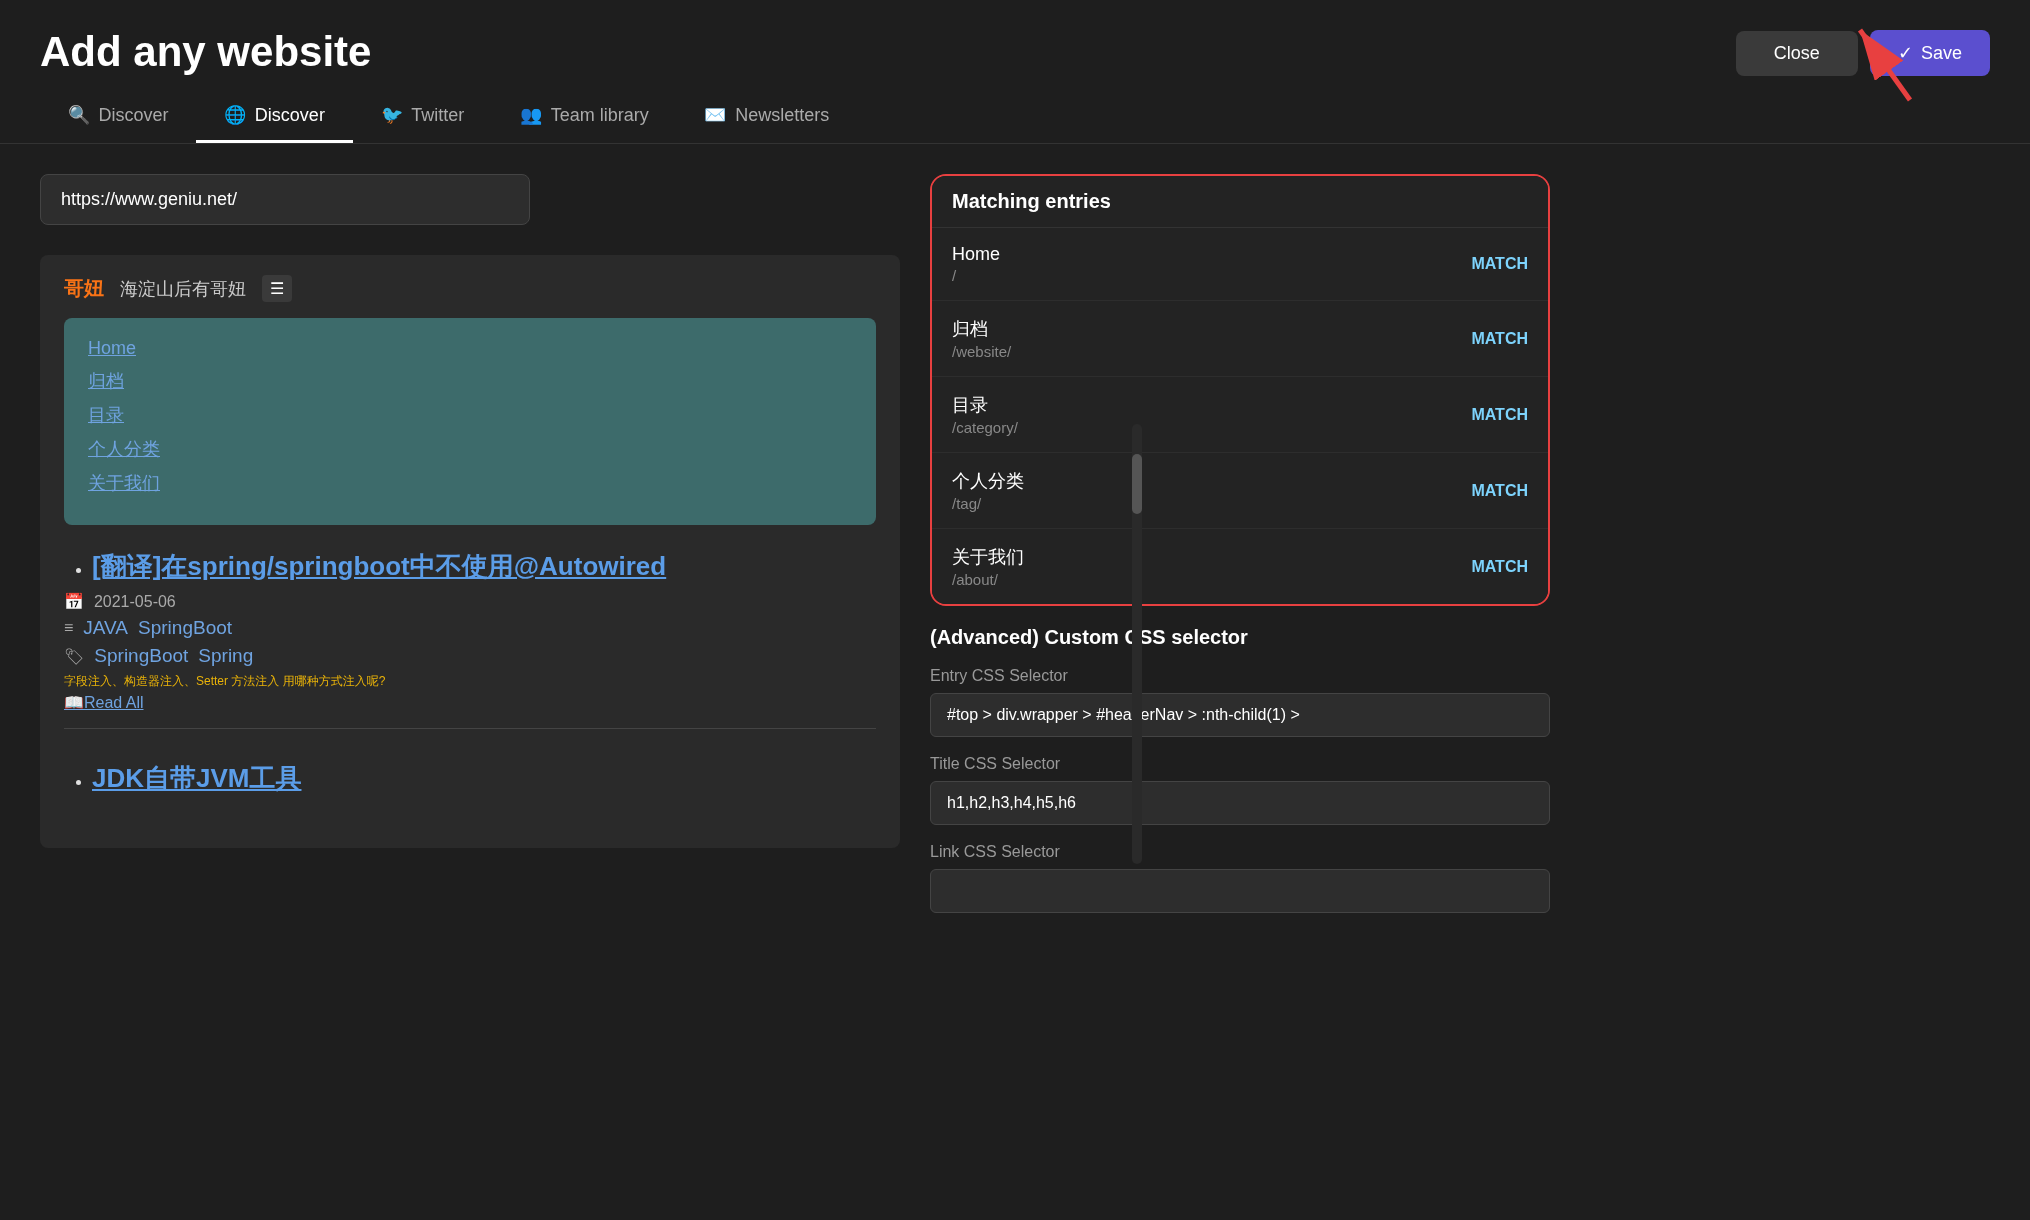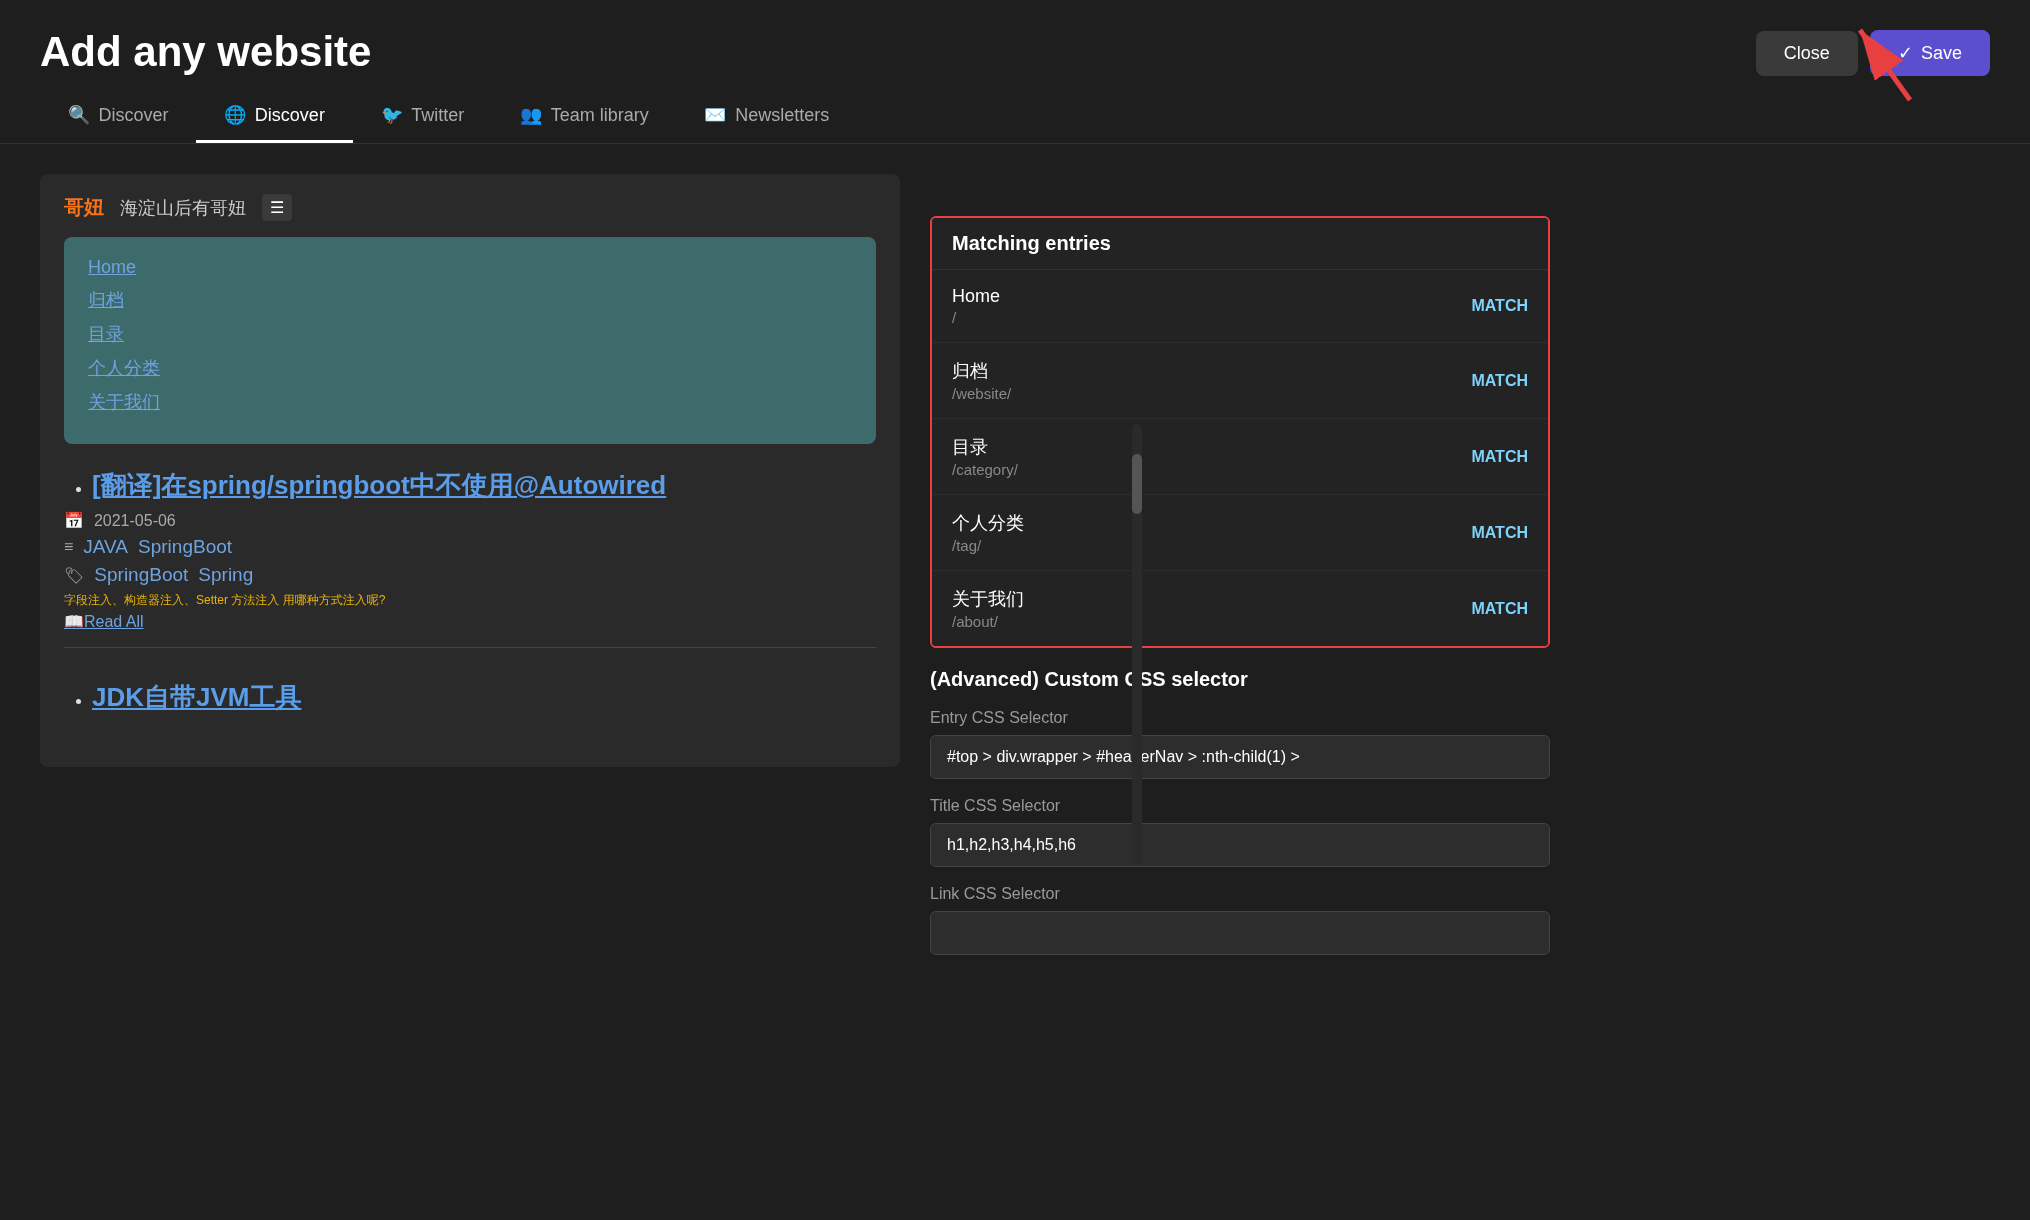--- a/index.html
+++ b/index.html
@@ -27,21 +27,21 @@
     .header-buttons {
       display: flex;
       gap: 12px;
       align-items: center;
     }
 
     .btn-close {
       background: #3a3a3a;
       color: #fff;
       border: none;
-      padding: 12px 28px;
+      padding: 12px 38px;
       border-radius: 8px;
       font-size: 18px;
       cursor: pointer;
     }
 
     .btn-save {
       background: #5b4fcf;
       color: #fff;
       border: none;
       padding: 12px 28px;
@@ -227,24 +227,23 @@
     }
 
     
     .right-panel {
       width: 620px;
       flex-shrink: 0;
     }
 
     .matching-entries-box {
       border: 2px solid #e84040;
-      border-radius: 6px;
+      border-radius: 16px;
       margin-bottom: 20px;
       overflow: hidden;
-      margin-top: 42px;
     }
 
     .matching-entries-header {
       padding: 14px 20px;
       font-size: 20px;
       font-weight: 700;
       color: #fff;
       background: #232323;
       border-bottom: 1px solid #333;
     }
@@ -381,20 +380,23 @@
     </div>
     <div class="nav-tab">
       <span class="tab-icon">✉️</span>
       <span>Newsletters</span>
     </div>
   </nav>
 
   <div class="main-content">
 
     <div class="left-panel">
+      <div class="url-input-wrapper">
+        <input class="url-input" type="text" value="https://www.geniu.net/" style="">
+      </div>
 
       <div class="scrollbar-track">
         <div class="scrollbar-thumb"></div>
       </div>
 
       <div class="website-preview">
         <div class="preview-header">
           <span class="preview-site-title">哥妞</span>
           <span class="preview-subtitle">海淀山后有哥妞</span>
           <button class="menu-icon-btn">☰</button>

